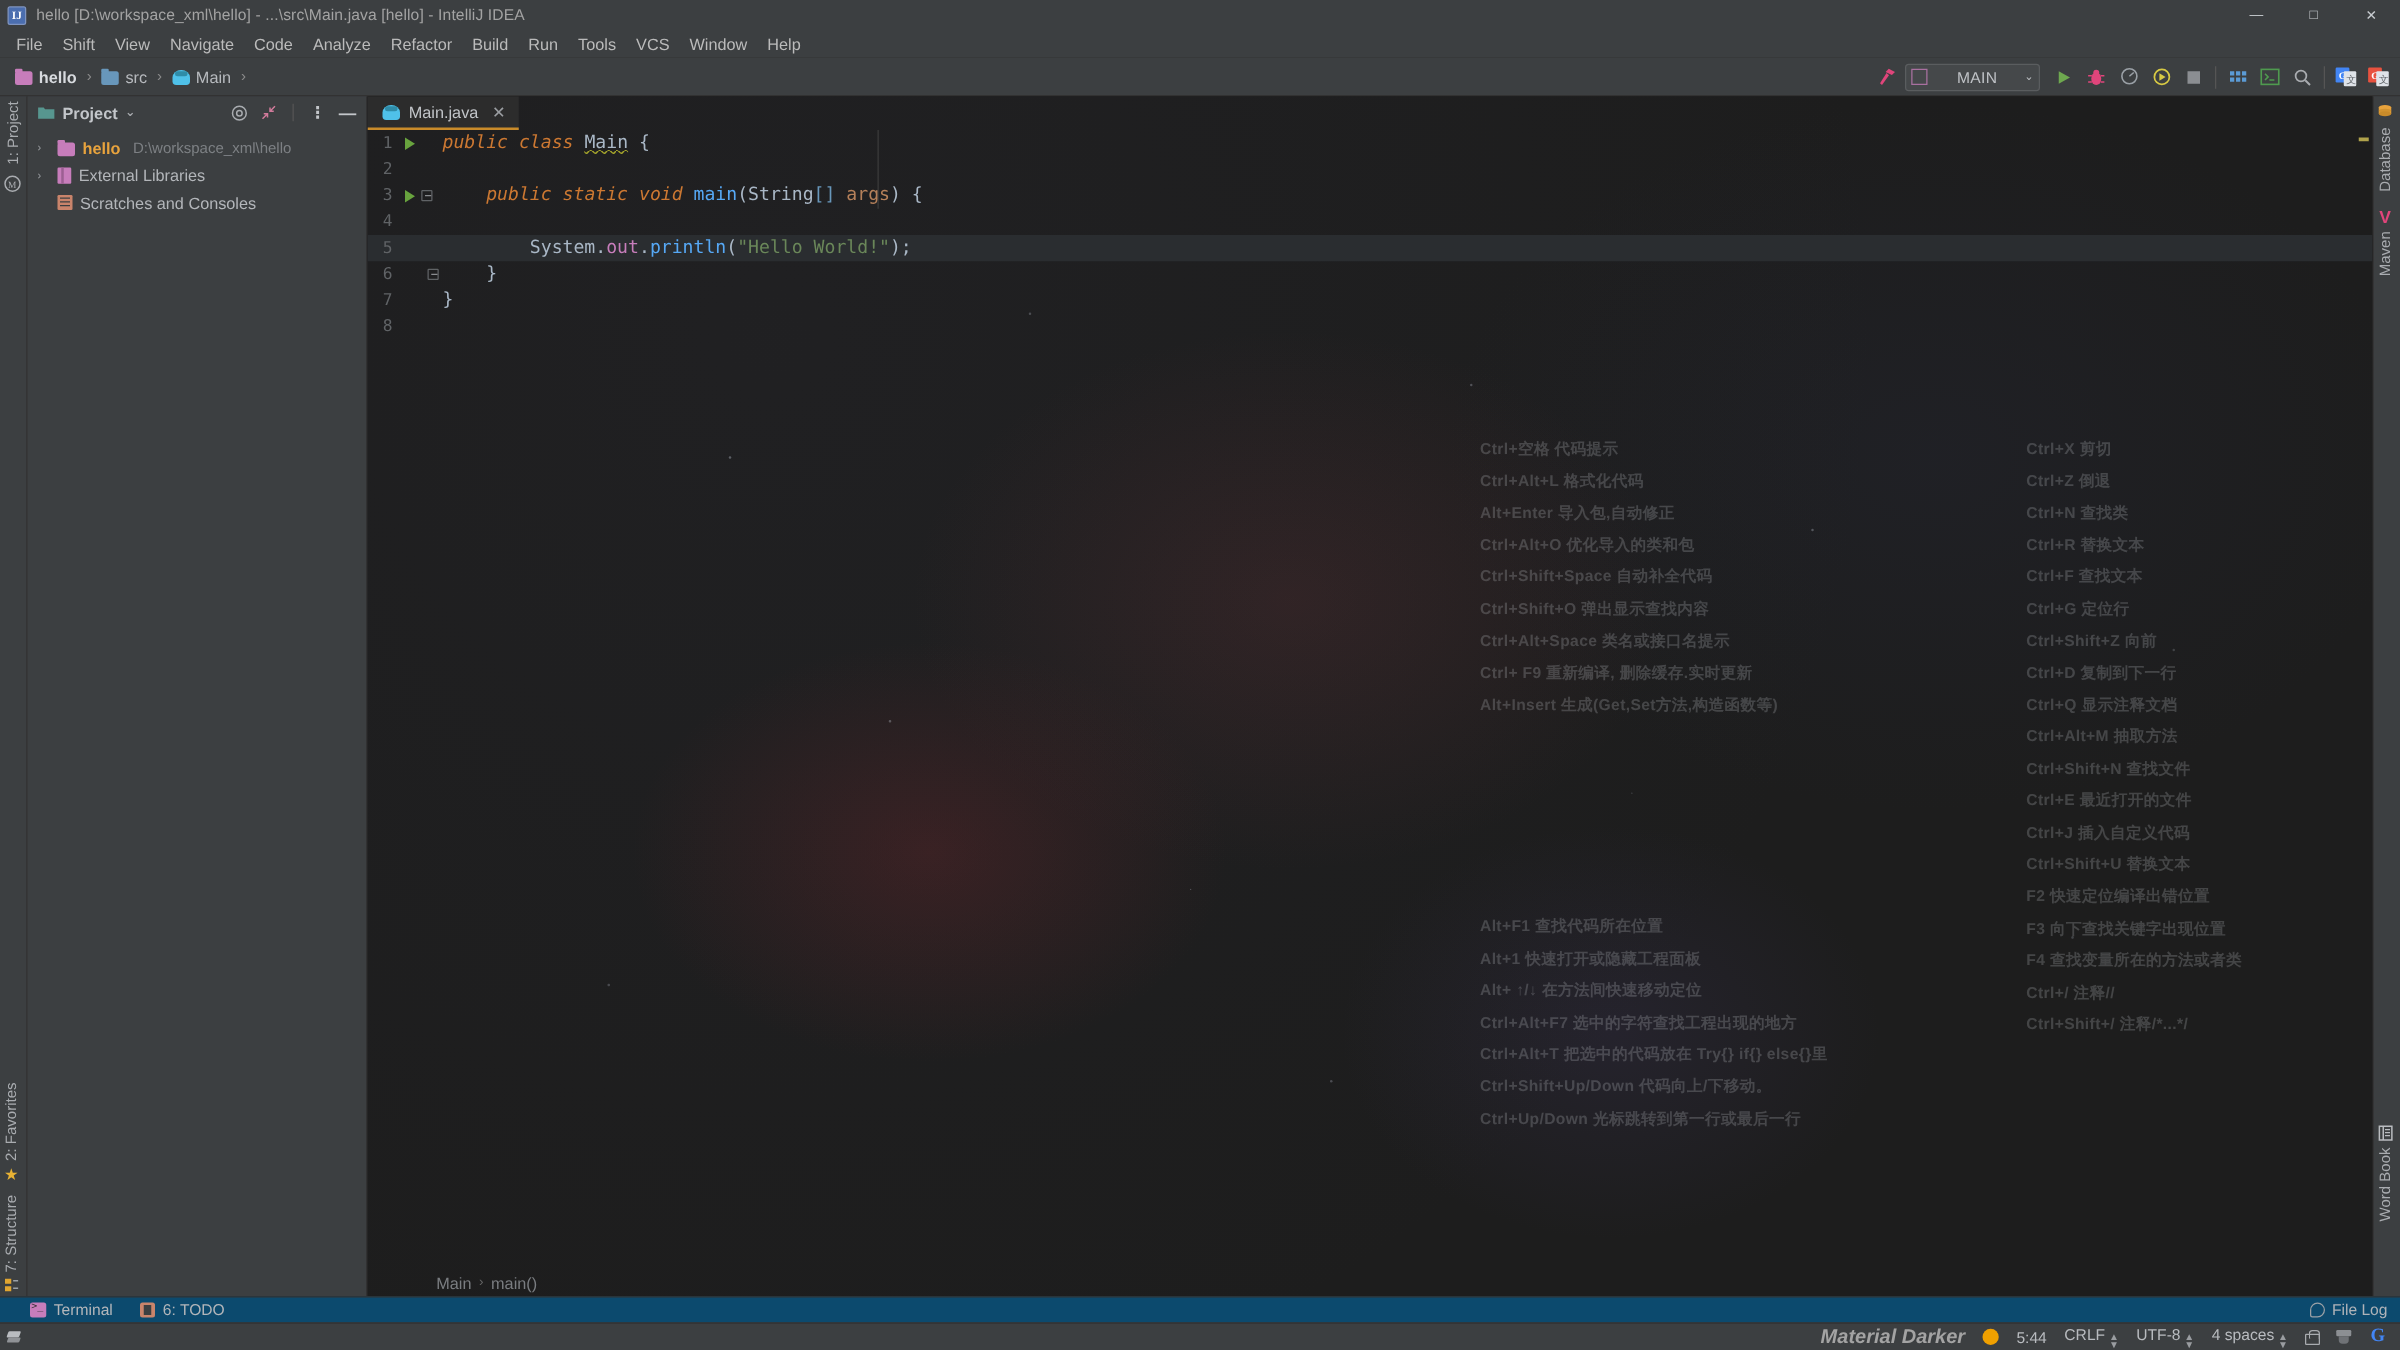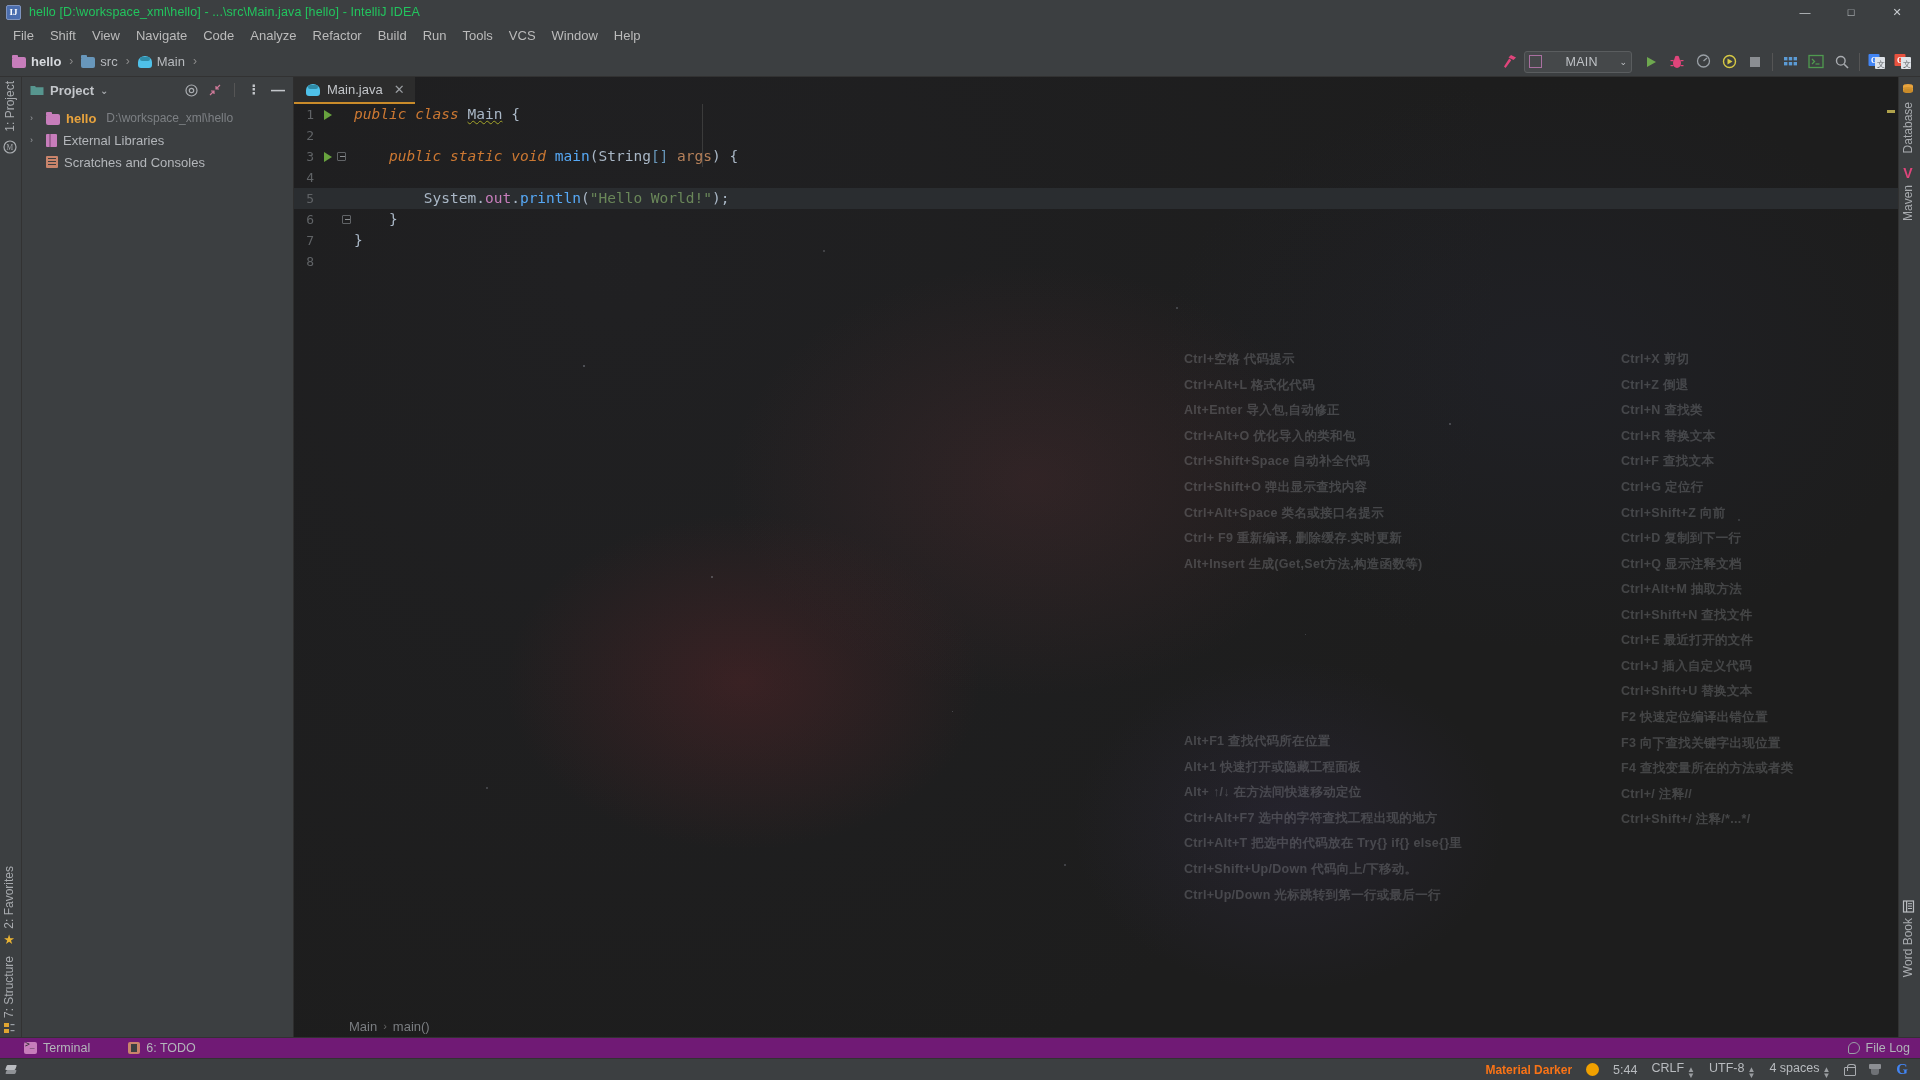--- a/index.html
+++ b/index.html
@@ -14,21 +14,21 @@
   #titlebar {
     height: 24px; background:#3c3f41; display:flex; align-items:center;
     position:relative;
   }
   #titlebar .app-icon {
     width:15px;height:15px;margin-left:6px;margin-right:8px;
     background:#4b6eaf; border:1px solid #7f94bf; border-radius:2px;
     color:#fff; font-size:9px; font-weight:bold; line-height:13px; text-align:center;
     font-family:"Liberation Serif",serif;
   }
-  #titlebar .title-text { font-size:12.5px; color:#22c55e; letter-spacing:.1px; }
+  #titlebar .title-text { font-size:12.5px; color:#a3a3a3; letter-spacing:.1px; }
   #titlebar .winbtns { position:absolute; right:0; top:0; height:24px; display:flex; }
   #titlebar .winbtn { width:46px;height:24px; display:flex;align-items:center;justify-content:center;
     color:#c8ccd0; font-size:11px; }
   
   #menubar { height:22px; background:#3c3f41; display:flex; align-items:center; padding-left:5px; }
   #menubar .mi { padding:2px 8px; font-size:13px; color:#bbbbbb; }
   
   #toolbar { height:31px; background:#3c3f41; display:flex; align-items:center; position:relative;
              border-bottom:1px solid #323232; }
   #crumbs { display:flex; align-items:center; padding-left:8px; gap:2px; }
@@ -134,40 +134,40 @@
   #wm-right2 { left:1327px; top:500px; }
   
   #editor-crumb { position:absolute; left:0; right:0; bottom:0; height:22px;
                   display:flex; align-items:center; padding-left:55px; gap:6px;
                   color:#7a7d81; font-size:13px; }
   #editor-crumb .sep { color:#666; font-size:11px; }
   
   #marker-bar { position:absolute; right:0; top:27px; bottom:22px; width:14px; }
   #marker-bar .mk { position:absolute; right:3px; width:8px; height:3px; background:#b0a24b; }
   
-  #bottombar { position:absolute; left:0; right:0; bottom:22px; height:21px; background:#701a75;
-               display:flex; align-items:center; padding-left:24px; gap:38px;
+  #bottombar { position:absolute; left:0; right:0; bottom:22px; height:21px; background:#0c4a6e;
+               display:flex; align-items:center; padding-left:24px; gap:22px;
                border-top:1px solid #323232; }
   #bottombar .bitem { display:flex; align-items:center; gap:6px; font-size:12.5px; color:#b3b6ba; }
   #bottombar .spacer { flex:1; }
   #bottombar .bright { display:flex; align-items:center; gap:6px; margin-right:10px; font-size:12.5px;}
   .ic-term { width:13px;height:12px; background:#c77dbb; border-radius:2px; position:relative; }
   .ic-term:after{content:">_";position:absolute;left:1px;top:-2px;font-size:8px;color:#2b2b2b;
     font-family:"DejaVu Sans Mono",monospace;}
   .ic-todo { width:12px;height:12px; background:#c9846b; border-radius:2px; position:relative;}
   .ic-todo:after{content:"";position:absolute;left:3px;top:2px;width:6px;height:8px;background:#3c3f41;}
   .ic-evlog { width:12px;height:12px; border:1.5px solid #9aa0a6; border-radius:50% 50% 50% 2px; }
   
   #statusbar { position:absolute; left:0; right:0; bottom:0; height:22px; background:#3c3f41;
                display:flex; align-items:center; border-top:1px solid #323232; }
   #statusbar .sb-left { width:24px; display:flex; justify-content:center; }
   #statusbar .spacer { flex:1; }
   #statusbar .sb-right { display:flex; align-items:center; gap:14px; margin-right:12px; font-size:12.5px;
                          color:#b8bbbf; }
-  #statusbar .theme-name { font-weight:bold; font-size:12px; color:#f97316; }
+  #statusbar .theme-name { font-weight:bold; font-size:16px; color:#a3a3a3;font-style:italic; }
   .dot-orange { width:13px;height:13px;border-radius:50%;background:#f0a000; }
   .stepper { font-size:8px; line-height:6px; color:#9a9da1; display:inline-flex; flex-direction:column;
              margin-left:3px; }
   .ic-lock { width:10px;height:12px; position:relative; }
   .ic-lock:before{content:"";position:absolute;left:0;bottom:0;width:10px;height:7px;
     border:1.4px solid #a8abaf;border-radius:1px;}
   .ic-lock:after{content:"";position:absolute;left:3px;top:0;width:7px;height:6px;
     border:1.4px solid #a8abaf;border-bottom:none;border-radius:3px 3px 0 0;}
   .ic-hat { width:14px;height:12px; position:relative; }
   .ic-hat:before{content:"";position:absolute;left:1px;top:0;width:12px;height:5px;background:#8c8f93;border-radius:1px;}

